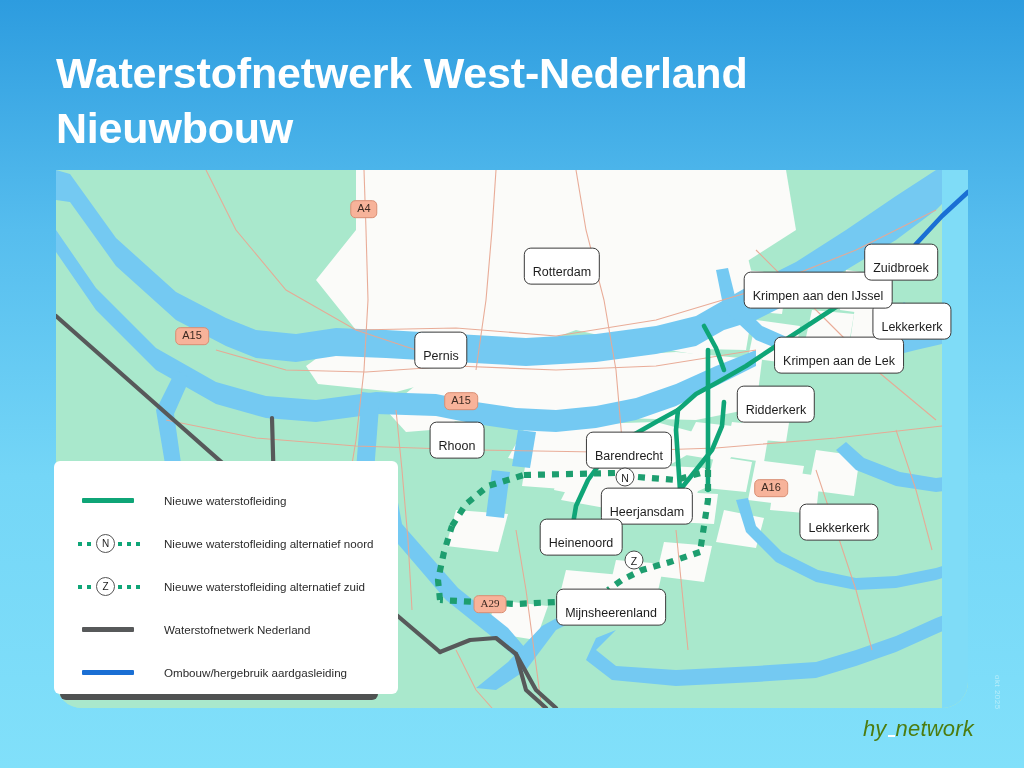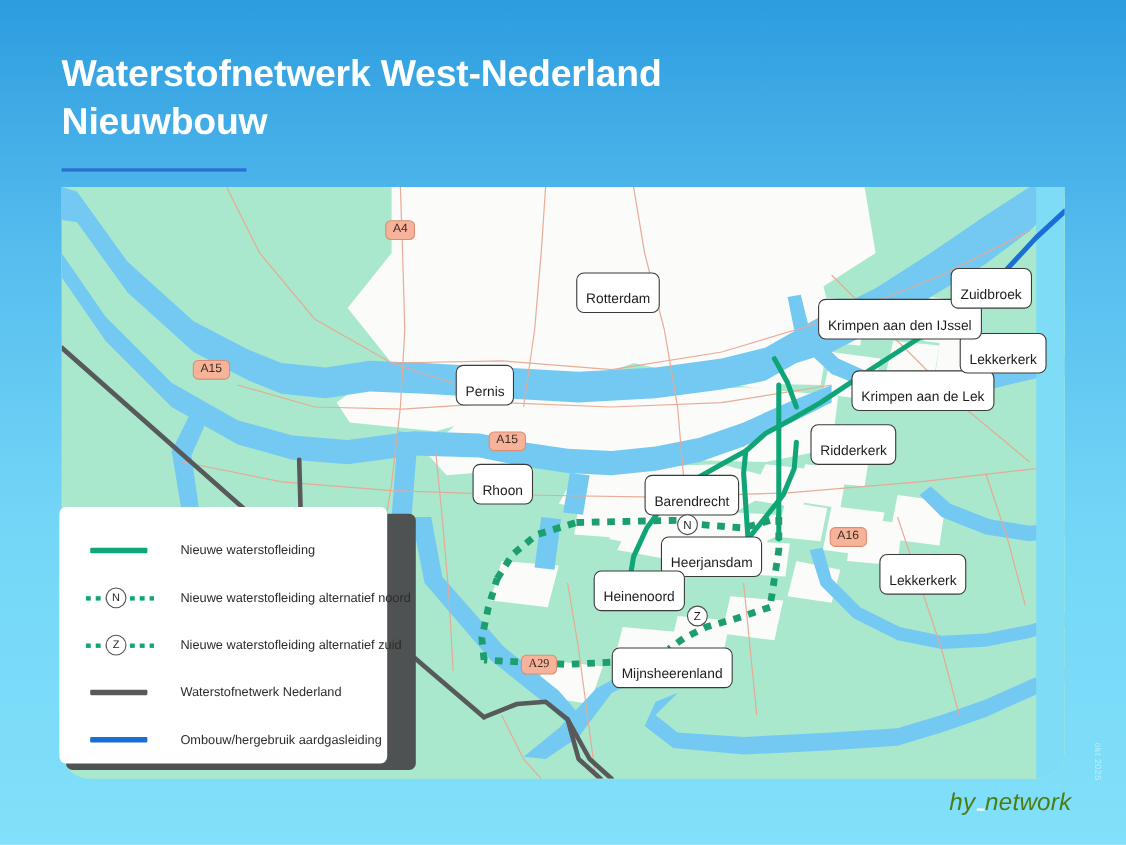--- a/index.html
+++ b/index.html
@@ -6,21 +6,21 @@
   html, body { width:1024px; height:768px; overflow:hidden; }
   body {
     font-family: "Liberation Sans", sans-serif;
     background: linear-gradient(180deg, #2d9cdf 0%, #56bdee 30%, #74d6f7 62%, #81e0fa 100%);
     position: relative;
   }
 
   
   #header { position:absolute; left:56px; top:46px; width:760px; }
   #page-title {
-    font-size: 34px; font-weight: bold; color:#ffffff;
+    font-size: 43px; font-weight: bold; color:#ffffff;
     line-height: 1.28; letter-spacing: -0.2px;
     white-space: pre-line;
   }
   #title-rule {
     margin-top: 20px; width: 168px; height: 3px;
     background: #2b6fd4;
   }
 
   
   #map-frame {
@@ -78,21 +78,21 @@
   
   #legend-shadow {
     position:absolute; left:60px; top:467px;
     width:318px; height:233px;
     background:#4f5252;
     border-radius:6px;
     z-index: 29;
   }
   #legend {
     position:absolute; left:54px; top:461px;
-    width:298px; height:233px;
+    width:344px; height:233px;
     background:#ffffff;
     border-radius:6px;
     z-index: 30;
     padding: 18px 0 0 0;
     display:flex; flex-direction:column; justify-content:space-around;
   }
   .legend-row {
     display:flex; align-items:center;
     height:34px; padding-left:24px;
   }

